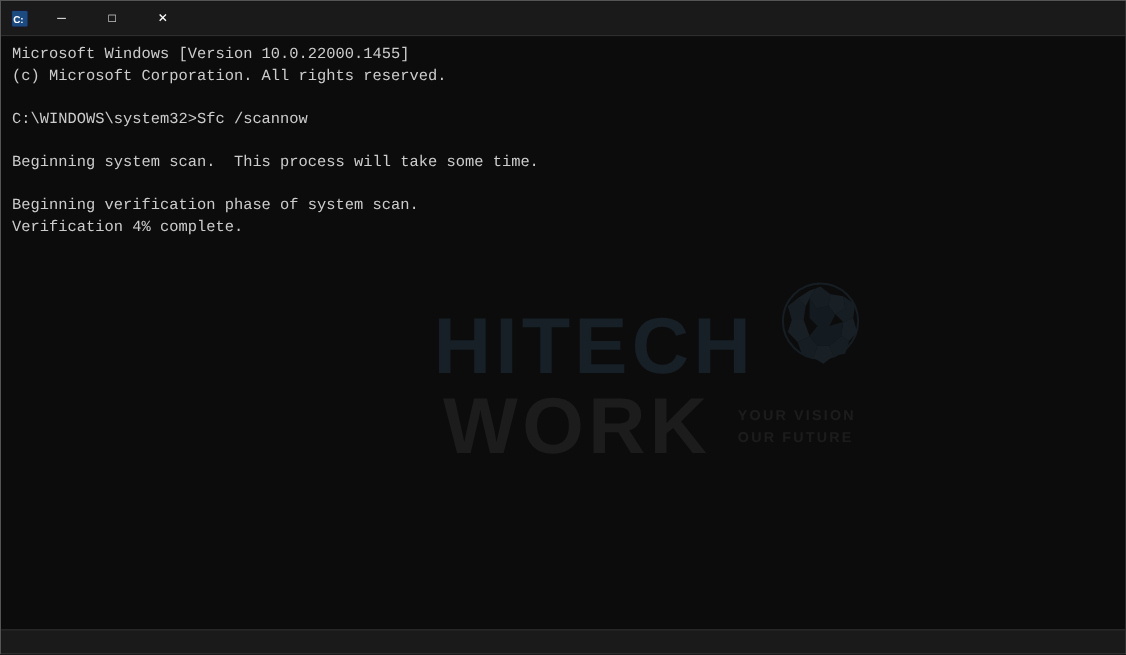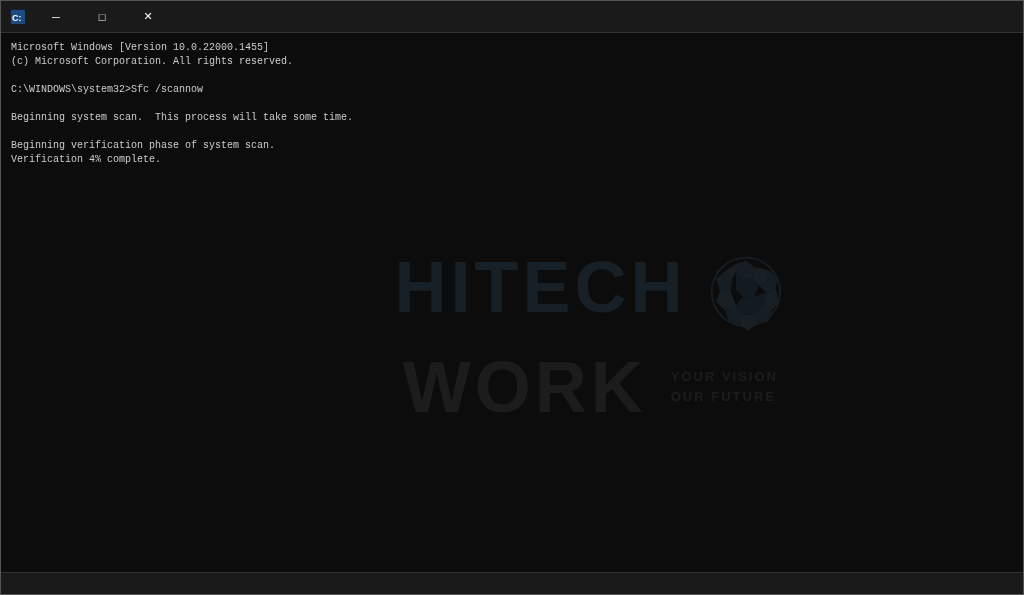--- a/index.html
+++ b/index.html
@@ -73,41 +73,41 @@
     .console-area {
       flex: 1;
       background: #0c0c0c;
       padding: 8px 10px;
       position: relative;
       overflow: hidden;
     }
 
     .console-text {
       color: #cccccc;
-      font-size: 10px;
+      font-size: 14px;
       line-height: 1.4;
       font-family: 'Courier New', Courier, monospace;
       white-space: pre;
     }
 
     .watermark {
       position: absolute;
       top: 50%;
       left: 50%;
       transform: translate(-30%, -30%);
       opacity: 0.18;
       pointer-events: none;
       display: flex;
       flex-direction: column;
       align-items: center;
     }
 
     .watermark-top {
       display: flex;
-      align-items: flex-start;
+      align-items: flex-end;
       gap: 0;
     }
 
     .watermark-bottom {
       display: flex;
       align-items: center;
       gap: 16px;
     }
 
     .wm-hitech {

